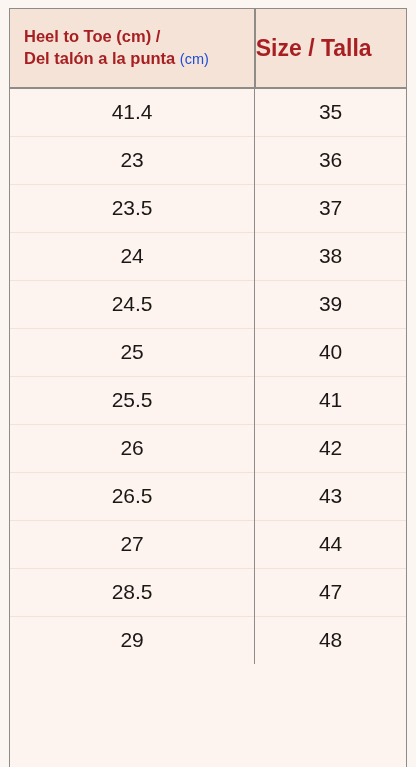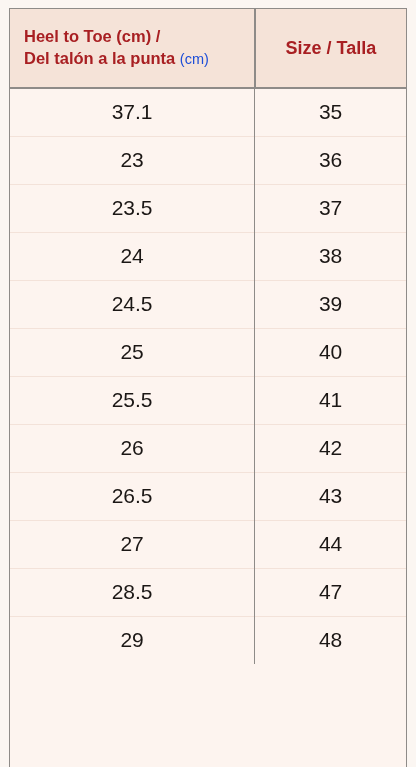--- a/index.html
+++ b/index.html
@@ -54,22 +54,22 @@
   th.measure-head {
     text-align: left;
     padding-left: 14px;
     padding-right: 6px;
     border-right: 2px solid #8E8B88;
     line-height: 1.32;
     font-size: 16.5px;
   }
 
   th.size-head {
-    text-align: center;
-    font-size: 18px;
+    text-align: left;
+    font-size: 23px;
     margin-top: 44px;
   }
 
   .unit-light {
     font-weight: normal;
     font-size: 14.5px;
     color: #1d4ed8;
   }
 
   .head-line { display: block; white-space: nowrap; }
@@ -109,21 +109,21 @@
       <tr>
         <th class="measure-head">
           <span class="head-line">Heel to Toe (cm) /</span>
           <span class="head-line"><span>Del talón a la punta </span><span class="unit-light">(cm)</span></span>
         </th>
         <th class="size-head">Size / Talla</th>
       </tr>
     </thead>
     <tbody id="chart-body">
         <tr>
-          <td class="measure-cell">37.1</td>
+          <td class="measure-cell">41.4</td>
           <td class="size-cell">35</td>
         </tr>
         <tr>
           <td class="measure-cell">23</td>
           <td class="size-cell">36</td>
         </tr>
         <tr>
           <td class="measure-cell">23.5</td>
           <td class="size-cell">37</td>
         </tr>

